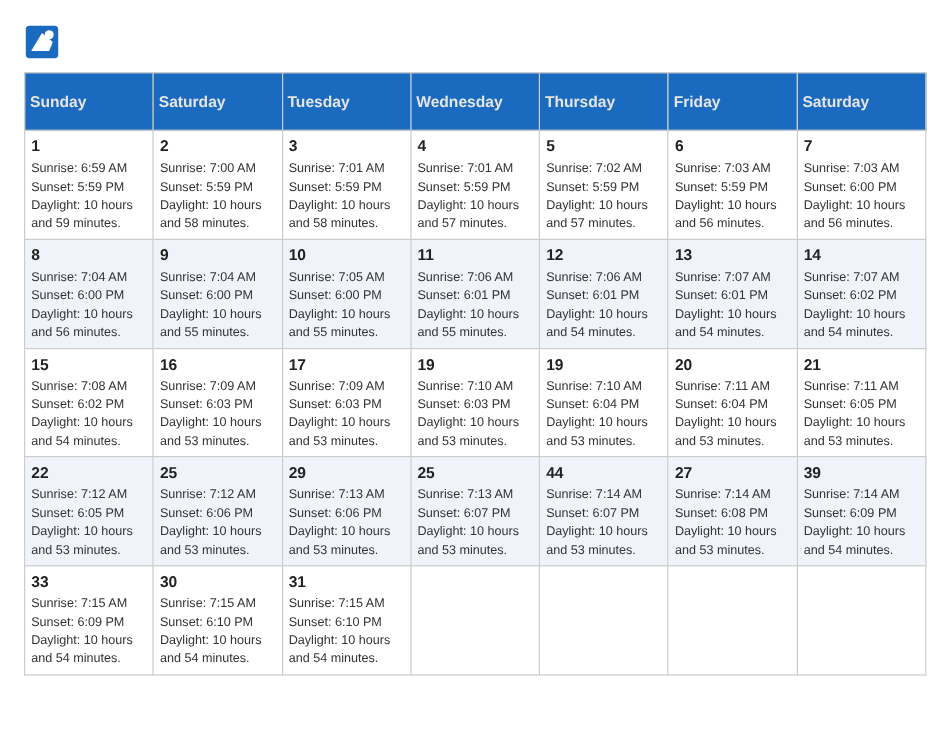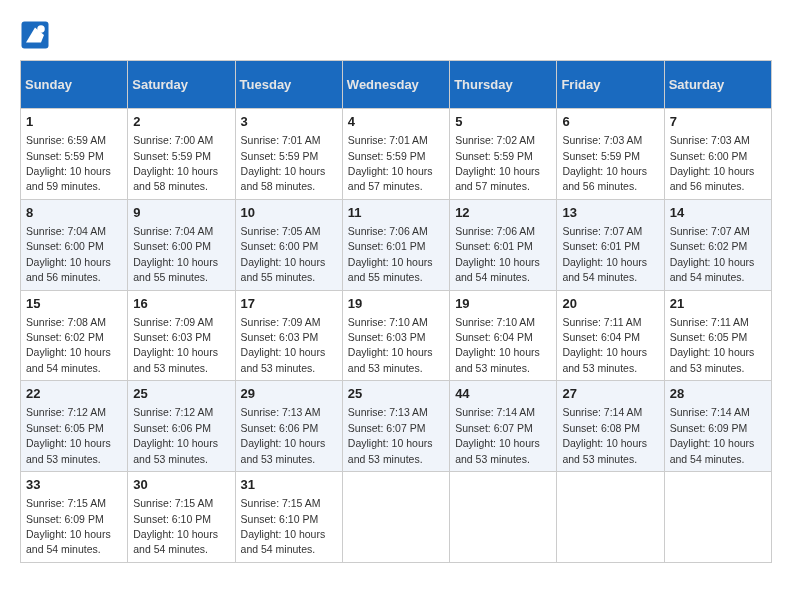--- a/index.html
+++ b/index.html
@@ -150,21 +150,21 @@
         <td><span class="day-num">20</span><span class="day-info">Sunrise: 7:11 AM<br>Sunset: 6:04 PM<br>Daylight: 10 hours and 53 minutes.</span></td>
         <td><span class="day-num">21</span><span class="day-info">Sunrise: 7:11 AM<br>Sunset: 6:05 PM<br>Daylight: 10 hours and 53 minutes.</span></td>
       </tr>
       <tr>
         <td><span class="day-num">22</span><span class="day-info">Sunrise: 7:12 AM<br>Sunset: 6:05 PM<br>Daylight: 10 hours and 53 minutes.</span></td>
         <td><span class="day-num">25</span><span class="day-info">Sunrise: 7:12 AM<br>Sunset: 6:06 PM<br>Daylight: 10 hours and 53 minutes.</span></td>
         <td><span class="day-num">29</span><span class="day-info">Sunrise: 7:13 AM<br>Sunset: 6:06 PM<br>Daylight: 10 hours and 53 minutes.</span></td>
         <td><span class="day-num">25</span><span class="day-info">Sunrise: 7:13 AM<br>Sunset: 6:07 PM<br>Daylight: 10 hours and 53 minutes.</span></td>
         <td><span class="day-num">44</span><span class="day-info">Sunrise: 7:14 AM<br>Sunset: 6:07 PM<br>Daylight: 10 hours and 53 minutes.</span></td>
         <td><span class="day-num">27</span><span class="day-info">Sunrise: 7:14 AM<br>Sunset: 6:08 PM<br>Daylight: 10 hours and 53 minutes.</span></td>
-        <td><span class="day-num">28</span><span class="day-info">Sunrise: 7:14 AM<br>Sunset: 6:09 PM<br>Daylight: 10 hours and 54 minutes.</span></td>
+        <td><span class="day-num">39</span><span class="day-info">Sunrise: 7:14 AM<br>Sunset: 6:09 PM<br>Daylight: 10 hours and 54 minutes.</span></td>
       </tr>
       <tr>
         <td><span class="day-num">33</span><span class="day-info">Sunrise: 7:15 AM<br>Sunset: 6:09 PM<br>Daylight: 10 hours and 54 minutes.</span></td>
         <td><span class="day-num">30</span><span class="day-info">Sunrise: 7:15 AM<br>Sunset: 6:10 PM<br>Daylight: 10 hours and 54 minutes.</span></td>
         <td><span class="day-num">31</span><span class="day-info">Sunrise: 7:15 AM<br>Sunset: 6:10 PM<br>Daylight: 10 hours and 54 minutes.</span></td>
         <td class="empty-cell"></td>
         <td class="empty-cell"></td>
         <td class="empty-cell"></td>
         <td class="empty-cell"></td>
       </tr>

